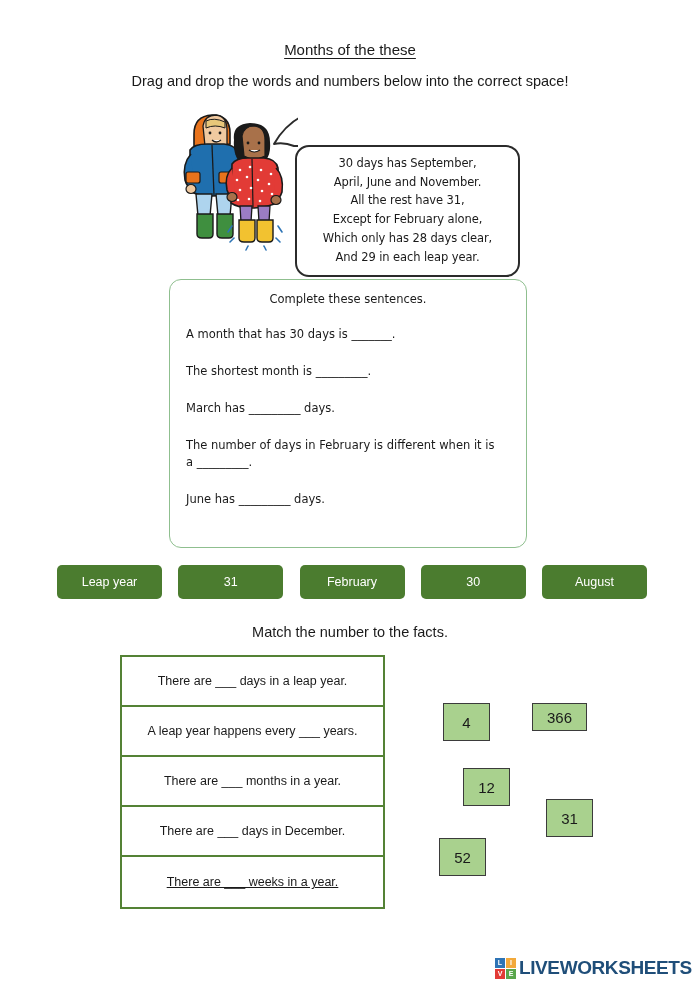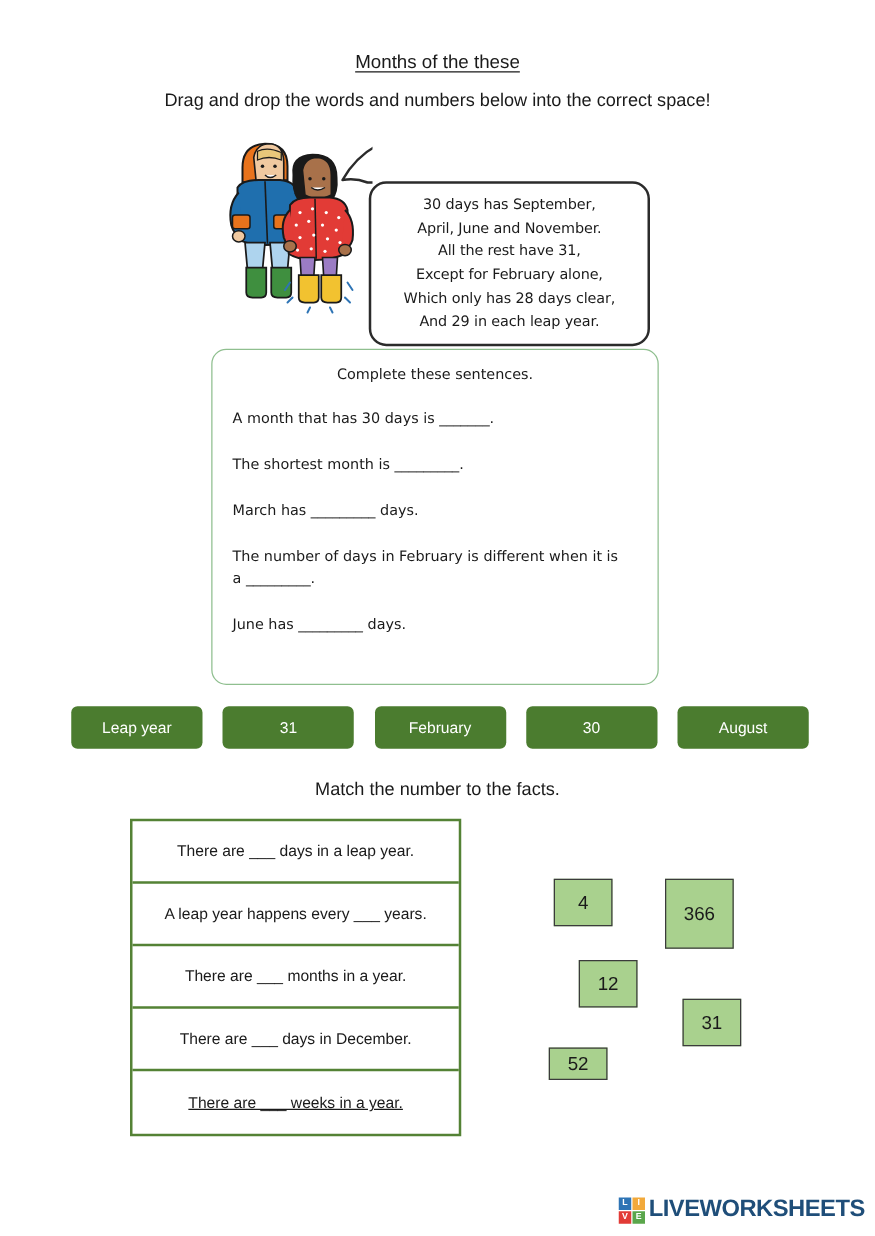--- a/index.html
+++ b/index.html
@@ -316,33 +316,33 @@
   <div class="chips">
     <div class="chip" style="background: rgb(75, 124, 47);">Leap year</div>
     <div class="chip" style="background: rgb(75, 124, 47);">31</div>
     <div class="chip" style="background: rgb(75, 124, 47);">February</div>
     <div class="chip" style="background: rgb(75, 124, 47);">30</div>
     <div class="chip" style="background: rgb(75, 124, 47);">August</div>
   </div>
 
   <div class="match-heading">Match the number to the facts.</div>
 
-  <div class="match-table" style="border-color: rgb(84, 130, 53);">
+  <div class="match-table" style="border-color: rgb(84, 130, 53); margin-left: 16px;">
     <div class="match-row" style="border-bottom-color: rgb(84, 130, 53);">There are ___ days in a leap year.</div>
     <div class="match-row" style="border-bottom-color: rgb(84, 130, 53);">A leap year happens every ___ years.</div>
     <div class="match-row" style="border-bottom-color: rgb(84, 130, 53);">There are ___ months in a year.</div>
     <div class="match-row" style="border-bottom-color: rgb(84, 130, 53);">There are ___ days in December.</div>
     <div class="match-row" style="border-bottom-color: rgb(84, 130, 53);">There are ___ weeks in a year.</div>
   </div>
 
   <div class="tile" id="tile0" style="left: 443px; top: 703px; width: 47px; height: 38px; background: rgb(169, 209, 142);">4</div>
-  <div class="tile" id="tile1" style="left: 532px; top: 703px; width: 55px; height: 56px; background: rgb(169, 209, 142);">366</div>
+  <div class="tile" id="tile1" style="left: 532px; top: 703px; width: 55px; height: 28px; background: rgb(169, 209, 142);">366</div>
   <div class="tile" id="tile2" style="left: 463px; top: 768px; width: 47px; height: 38px; background: rgb(169, 209, 142);">12</div>
   <div class="tile" id="tile3" style="left: 546px; top: 799px; width: 47px; height: 38px; background: rgb(169, 209, 142);">31</div>
-  <div class="tile" id="tile4" style="left: 439px; top: 838px; width: 47px; height: 26px; background: rgb(169, 209, 142);">52</div>
+  <div class="tile" id="tile4" style="left: 439px; top: 838px; width: 47px; height: 38px; background: rgb(169, 209, 142);">52</div>
 
   <div class="footer-logo">
     <div class="logo-mark">
       <div class="logo-cell" id="lc0" style="background: rgb(46, 116, 181);">L</div>
       <div class="logo-cell" id="lc1" style="background: rgb(242, 169, 59);">I</div>
       <div class="logo-cell" id="lc2" style="background: rgb(226, 59, 54);">V</div>
       <div class="logo-cell" id="lc3" style="background: rgb(90, 166, 75);">E</div>
     </div>
     <div class="logo-word" style="color: rgb(31, 78, 121);">LIVEWORKSHEETS</div>
   </div>

